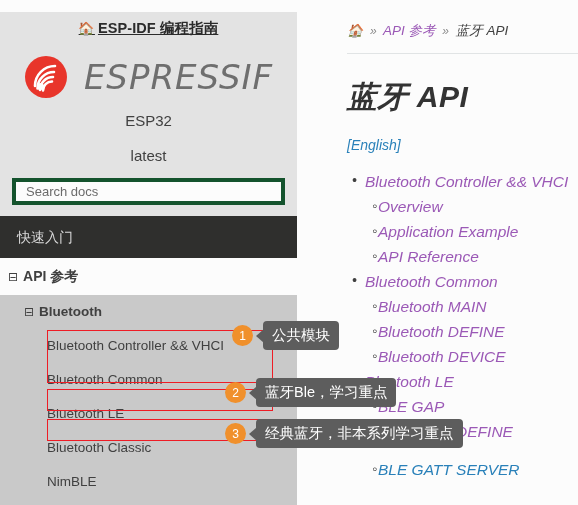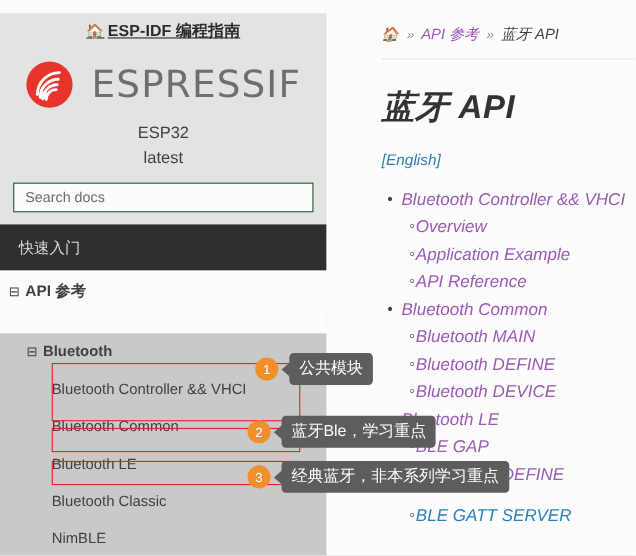--- a/index.html
+++ b/index.html
@@ -47,20 +47,21 @@
     position: relative;
     top: 0px;
   }
   .logo-wrap {
     margin-top: 14px;
     display: flex;
     align-items: center;
     justify-content: center;
     gap: 16px;
     height: 50px;
+    font-style: italic;
   }
   .logo-mark {
     width: 44px; height: 44px;
     position: relative;
     flex: none;
   }
   .logo-word {
     font-size: 34px;
     letter-spacing: 1px;
     color: #6e6e6e;
@@ -70,30 +71,30 @@
   .version-name {
     text-align: center;
     font-size: 15px;
     color: #404040;
     margin-top: 10px;
   }
   .version-tag {
     text-align: center;
     font-size: 15px;
     color: #404040;
-    margin-top: 6px;
+    margin-top: 18px;
   }
   .search-wrap {
     padding: 14px 12px 11px 12px;
   }
   .search-input {
     box-sizing: border-box;
     width: 100%;
     height: 27px;
-    border: 1px solid #14532d;
+    border: 4px solid #14532d;
     background: #fcfcfc;
     padding: 0 10px;
     font-size: 13px;
     color: #404040;
     font-family: "Liberation Sans", sans-serif;
     border-radius: 0;
     outline: none;
   }
   .search-input::placeholder { color: #6b6b6b; }
 
@@ -120,21 +121,20 @@
     font-family: "DejaVu Sans", sans-serif;
     font-weight: normal;
   }
   .nav-l2-group { background: #c9c9c9; }
   .nav-l2 {
     color: #404040;
     font-size: 13.5px;
     font-weight: bold;
     padding: 7px 0 7px 24px;
     line-height: 20px;
-    margin-top: 20px;
   }
   .nav-l3 {
     color: #404040;
     font-size: 13.5px;
     padding: 7px 0 7px 47px;
     line-height: 20px;
     position: relative;
   }
 
   

